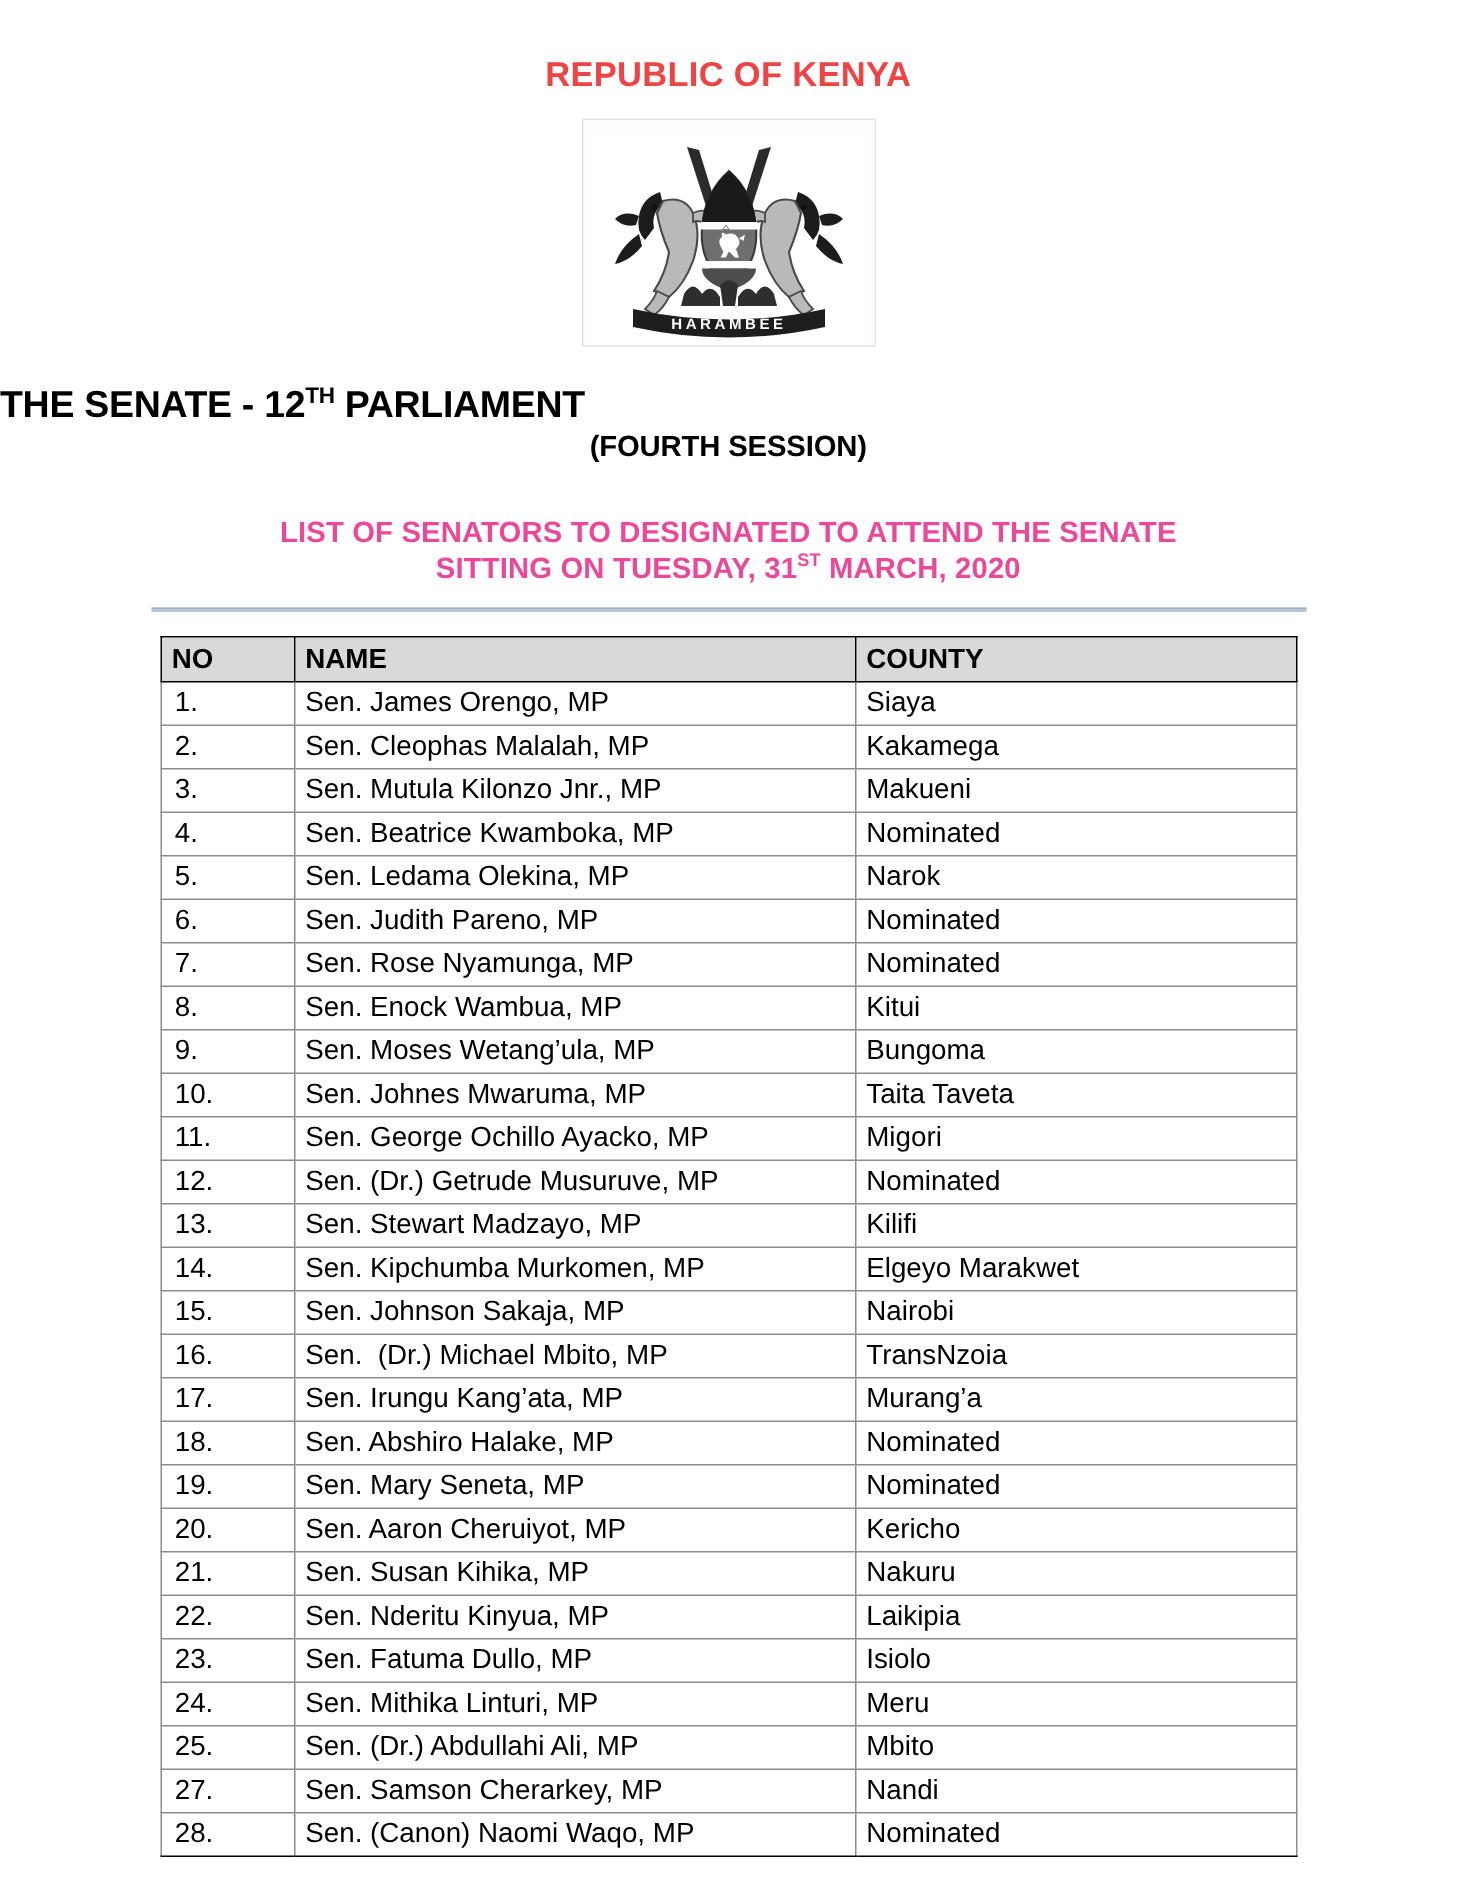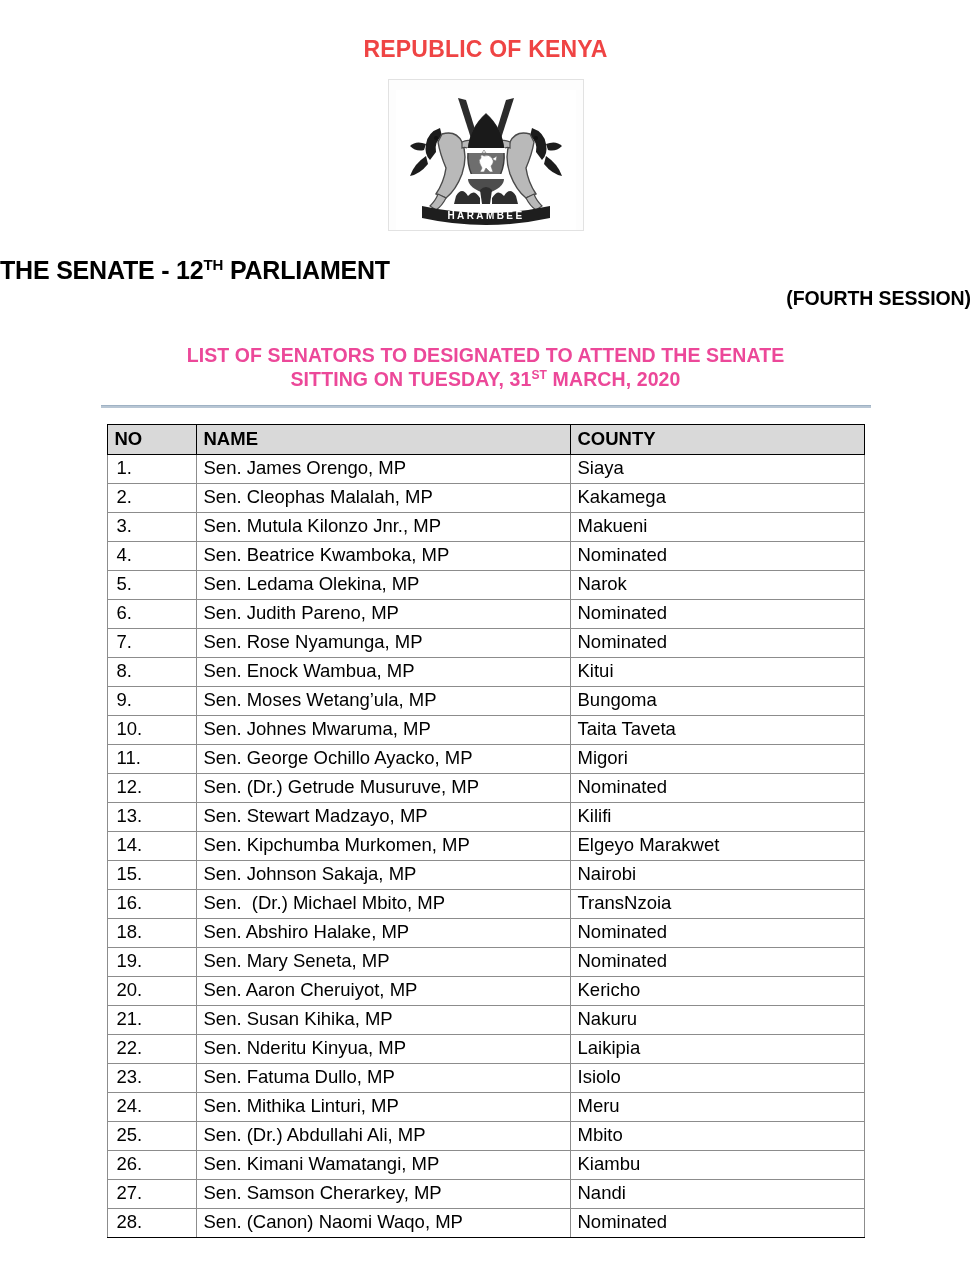--- a/index.html
+++ b/index.html
@@ -59,21 +59,21 @@
     margin-top: 26px;
     color: #000;
     letter-spacing: -0.2px;
   }
   .senate-title sup {
     font-size: 0.60em;
     vertical-align: super;
     line-height: 0;
   }
   .session-title {
-    text-align: right;
+    text-align: center;
     font-size: 19.5px;
     font-weight: bold;
     margin-top: 3px;
     color: #000;
     letter-spacing: -0.1px;
   }
 
   .list-title {
     text-align: center;
     font-size: 19.5px;
@@ -315,20 +315,25 @@
             <td class="no-cell">15.</td>
             <td>Sen. Johnson Sakaja, MP</td>
             <td>Nairobi</td>
           </tr>
           <tr>
             <td class="no-cell">16.</td>
             <td>Sen.  (Dr.) Michael Mbito, MP</td>
             <td>TransNzoia</td>
           </tr>
           <tr>
+            <td class="no-cell">17.</td>
+            <td>Sen. Irungu Kang’ata, MP</td>
+            <td>Murang’a</td>
+          </tr>
+          <tr>
             <td class="no-cell">18.</td>
             <td>Sen. Abshiro Halake, MP</td>
             <td>Nominated</td>
           </tr>
           <tr>
             <td class="no-cell">19.</td>
             <td>Sen. Mary Seneta, MP</td>
             <td>Nominated</td>
           </tr>
           <tr>
@@ -355,25 +360,20 @@
             <td class="no-cell">24.</td>
             <td>Sen. Mithika Linturi, MP</td>
             <td>Meru</td>
           </tr>
           <tr>
             <td class="no-cell">25.</td>
             <td>Sen. (Dr.) Abdullahi Ali, MP</td>
             <td>Mbito</td>
           </tr>
           <tr>
-            <td class="no-cell">26.</td>
-            <td>Sen. Kimani Wamatangi, MP</td>
-            <td>Kiambu</td>
-          </tr>
-          <tr>
             <td class="no-cell">27.</td>
             <td>Sen. Samson Cherarkey, MP</td>
             <td>Nandi</td>
           </tr>
           <tr>
             <td class="no-cell">28.</td>
             <td>Sen. (Canon) Naomi Waqo, MP</td>
             <td>Nominated</td>
           </tr>
         </tbody>

